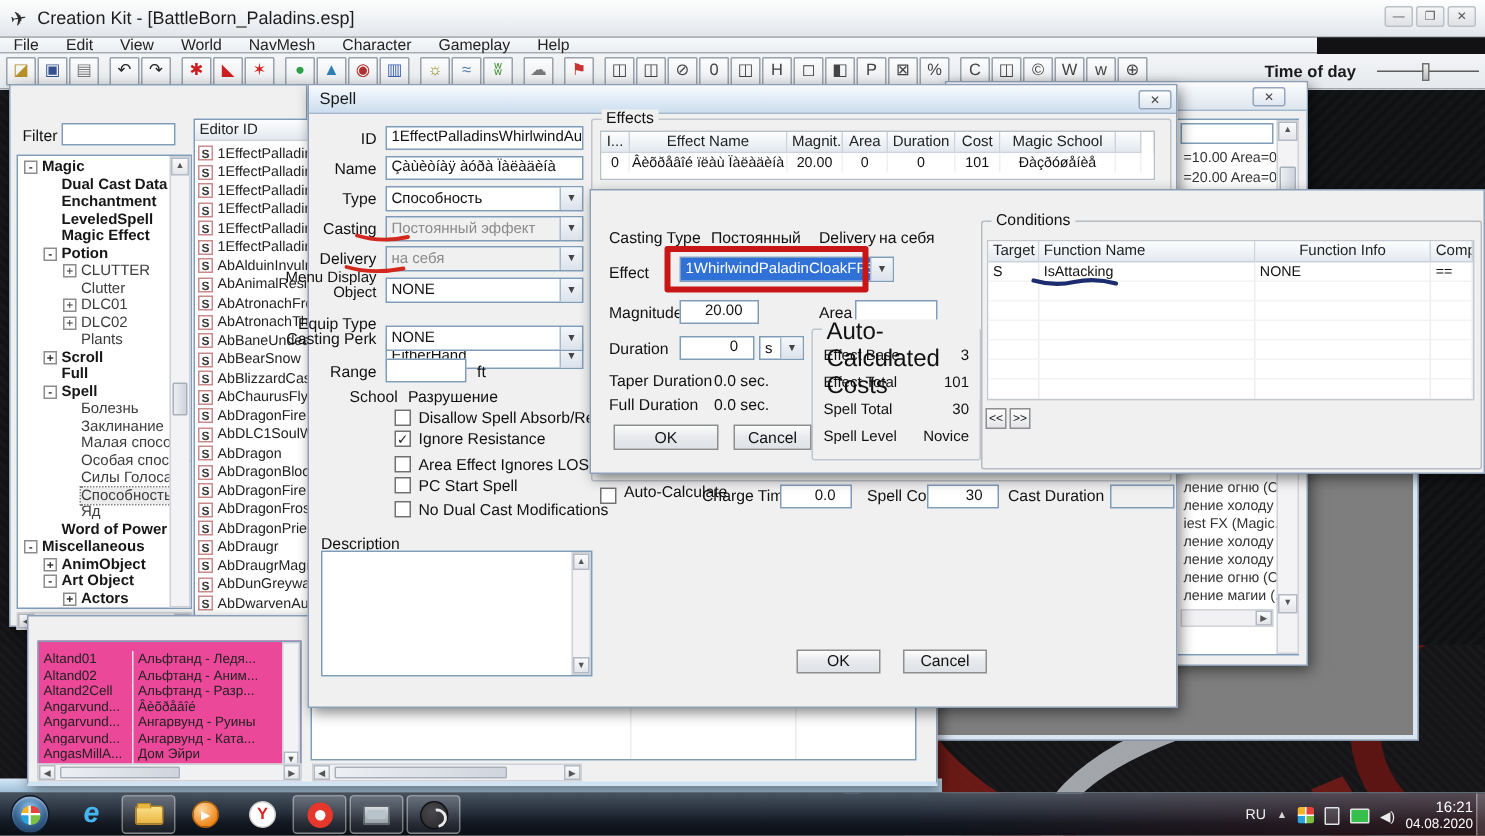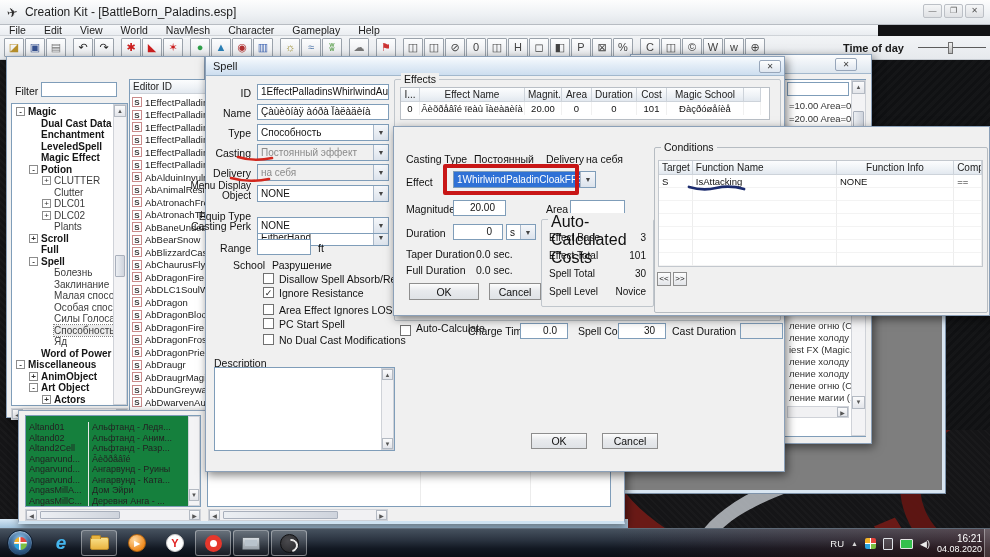--- a/index.html
+++ b/index.html
@@ -101,21 +101,21 @@
   .pmsp { width:12px; flex:0 0 auto; }
   .elist { position:absolute; left:122px; top:22px; width:78px; height:340px; background:#fff;
            border:1px solid #7f9db9; overflow:hidden; }
   .erow { display:flex; align-items:center; height:12.5px; white-space:nowrap; }
   .sic { width:10px; height:10px; border:1px solid #c98a8a; background:#fff; color:#3a3a3a; font-size:8px;
          font-weight:bold; line-height:9px; text-align:center; margin:0 3px 0 2px; flex:0 0 auto; }
   .etx { font-size:9.5px; color:#222; }
 
   
   .cellwin { left:18px; top:410px; width:607px; height:114px; z-index:5; border-bottom:3px solid #cfe3f2; }
-  .cv-left { position:absolute; left:6px; top:4px; width:176px; height:92px; background:#15803d; border:1px solid #7f9db9; overflow:hidden; }
+  .cv-left { position:absolute; left:6px; top:16px; width:176px; height:92px; background:#ec4899; border:1px solid #7f9db9; overflow:hidden; }
   .cvrow { display:flex; height:10.5px; font-size:9px; color:#222; white-space:nowrap; }
   .cvrow .c1 { width:62px; padding-left:3px; overflow:hidden; flex:0 0 auto; }
   .cvrow .c2 { border-left:1px solid #e8e8e8; padding-left:3px; overflow:hidden; }
   .cv-right { position:absolute; left:188px; top:4px; width:404px; height:92px; background:#fff; border:1px solid #7f9db9; }
   .cv-vline { position:absolute; top:0; bottom:0; width:1px; background:#ececec; }
   .hsb { position:absolute; height:12px; background:#f1f1f3; border:1px solid #cfd2d8; }
   .bluestrip { position:absolute; left:0; top:519px; width:628px; height:9px;
                background:linear-gradient(#d5e7f5,#9fc0da); z-index:4; }
 
   

